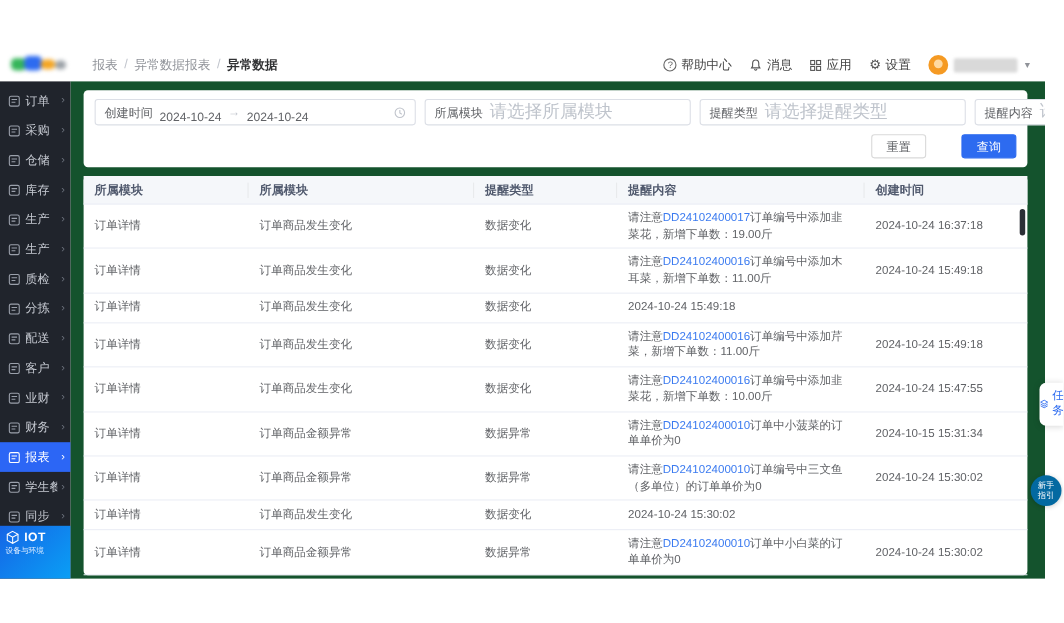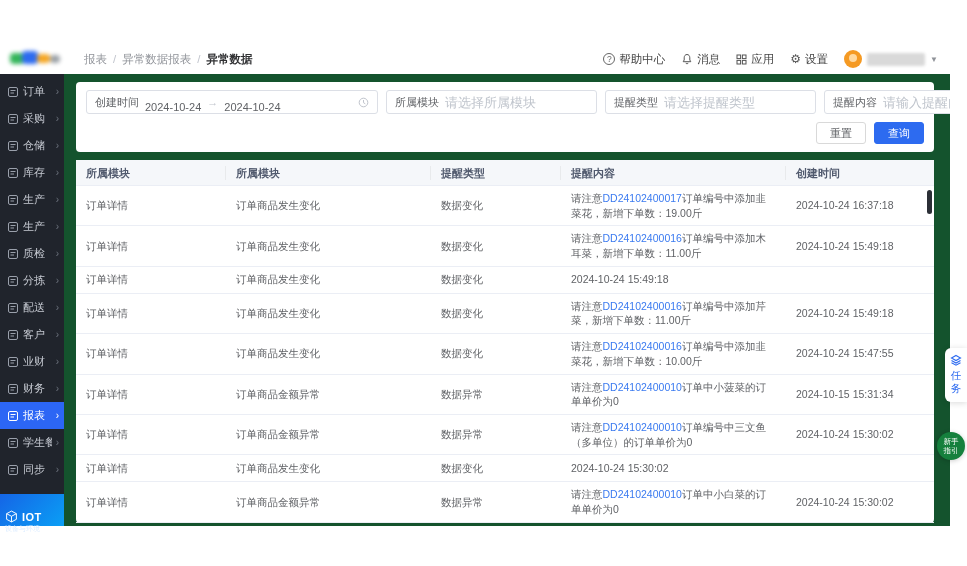--- a/index.html
+++ b/index.html
@@ -37,46 +37,46 @@
   .sidebar { width:64px; background:#20242c; position:relative; flex:none; padding-top:4px; }
   .side-item { height:27px; display:flex; align-items:center; gap:4px; padding:0 5px 0 7px;
                color:#c6cad2; font-size:11px; cursor:pointer; }
   .side-item .side-icon { width:12px; height:12px; flex:none; display:flex; }
   .side-item .side-icon svg { width:12px; height:12px; stroke:#9aa0ab; }
   .side-label { flex:1; white-space:nowrap; overflow:hidden; }
   .side-caret { font-size:10px; color:#6b717c; }
   .side-item.active { background:#2c66f5; color:#fff; }
   .side-item.active .side-icon svg { stroke:#fff; }
   .side-item.active .side-caret { color:#fff; }
-  .iot-block { position:absolute; left:0; bottom:0; width:64px; height:32px;
-               background:linear-gradient(135deg,#1565e6,#0a9ff5); color:#fff; padding:16px 5px; }
+  .iot-block { position:absolute; left:0; bottom:0; width:64px; height:48px;
+               background:linear-gradient(135deg,#1565e6,#0a9ff5); color:#fff; padding:4px 5px; }
   .iot-top { display:flex; align-items:center; gap:4px; }
   .iot-top svg { width:13px; height:13px; }
   .iot-title { font-size:11px; font-weight:bold; letter-spacing:.5px; }
   .iot-sub { font-size:7px; color:#dcecff; margin-top:1px; }
 
   
   .main { flex:1; background:#14532d; padding:8px 16px 0 12px; overflow:hidden; }
 
   .filter-card { background:#fff; border-radius:4px; padding:8px 10px; }
   .filter-row { display:flex; gap:8px; }
   .filter-box { height:24px; border:1px solid #dcdfe6; border-radius:3px; background:#fff;
                 display:flex; align-items:center; padding:0 8px; font-size:11px; color:#606266; gap:6px; }
   .filter-box .f-label { color:#606266; flex:none; }
-  .filter-box input { border:none; outline:none; flex:1; min-width:0; font-size:13px; color:#606266;
+  .filter-box input { border:none; outline:none; flex:1; min-width:0; font-size:16px; color:#606266;
                       font-family:inherit; background:transparent; }
   .filter-box input::placeholder { color:#bfc4cc; }
   .date-box { width:292px; flex:none; }
   .date-val { color:#606266;margin-top:10px; }
   .date-arrow { color:#c0c4cc; }
   .clock-icon { margin-left:auto; display:flex; }
   .grow { flex:1; }
   .btn-row { display:flex; justify-content:flex-end; gap:8px; margin-top:8px; }
   .btn { height:22px; padding:0 13px; border-radius:3px; font-size:11px; display:flex;
-         align-items:center; cursor:pointer; }
+         align-items:center; cursor:pointer;margin-left:24px; }
   .btn-reset { background:#fff; border:1px solid #d9d9d9; color:#606266; }
   .btn-query { background:#2d6bf0; border:1px solid #2d6bf0; color:#fff; }
 
   
   .table-card { background:#fff; border-radius:4px; margin-top:8px; position:relative; }
   .thead { display:flex; background:#f5f7fa; height:26px; align-items:center; font-size:11px;
            color:#515a6e; font-weight:bold; border-bottom:1px solid #ebeef5; }
   .th { padding:0 10px; border-right:1px solid #e8eaec; height:14px; line-height:14px; }
   .th:last-child { border-right:none; }
   .col-module { width:150px; flex:none; }
@@ -87,26 +87,26 @@
   .trow { display:flex; align-items:center; border-bottom:1px solid #ebeef5;
           font-size:10.5px; color:#606266; min-height:27px; }
   .td { padding:5px 10px; line-height:1.4; }
   .code-link { color:#3a7af0; }
   .scroll-thumb { position:absolute; right:2px; top:30px; width:5px; height:24px;
                   background:#2b2f36; border-radius:3px; }
 
   
   .task-tab { position:absolute; right:0; top:348px; width:22px; background:#fff;
               border-radius:6px 0 0 6px; box-shadow:0 1px 6px rgba(0,0,0,.15); padding:6px 0 7px;
-              display:flex; flex-direction:column; align-items:center; gap:3px; cursor:pointer; }
+              display:flex; flex-direction:row; align-items:center; gap:3px; cursor:pointer; }
   .task-tab svg { width:12px; height:12px; }
   .task-label { width:12px; font-size:10.5px; color:#2d6bf0; word-break:break-all;
                 text-align:center; line-height:1.25; }
   .promo-circle { position:absolute; right:2px; top:432px; width:28px; height:28px; border-radius:50%;
-                  background:#15803d; color:#fff; font-size:7.5px; line-height:1.25;
+                  background:#0369a1; color:#fff; font-size:7.5px; line-height:1.25;
                   display:flex; flex-direction:column; align-items:center; justify-content:center;
                   box-shadow:0 1px 5px rgba(0,0,0,.2); cursor:pointer; }
 </style>
 </head>
 <body>
 
 <div class="canvas">
 
   <div class="topbar">
     <div class="logo">

